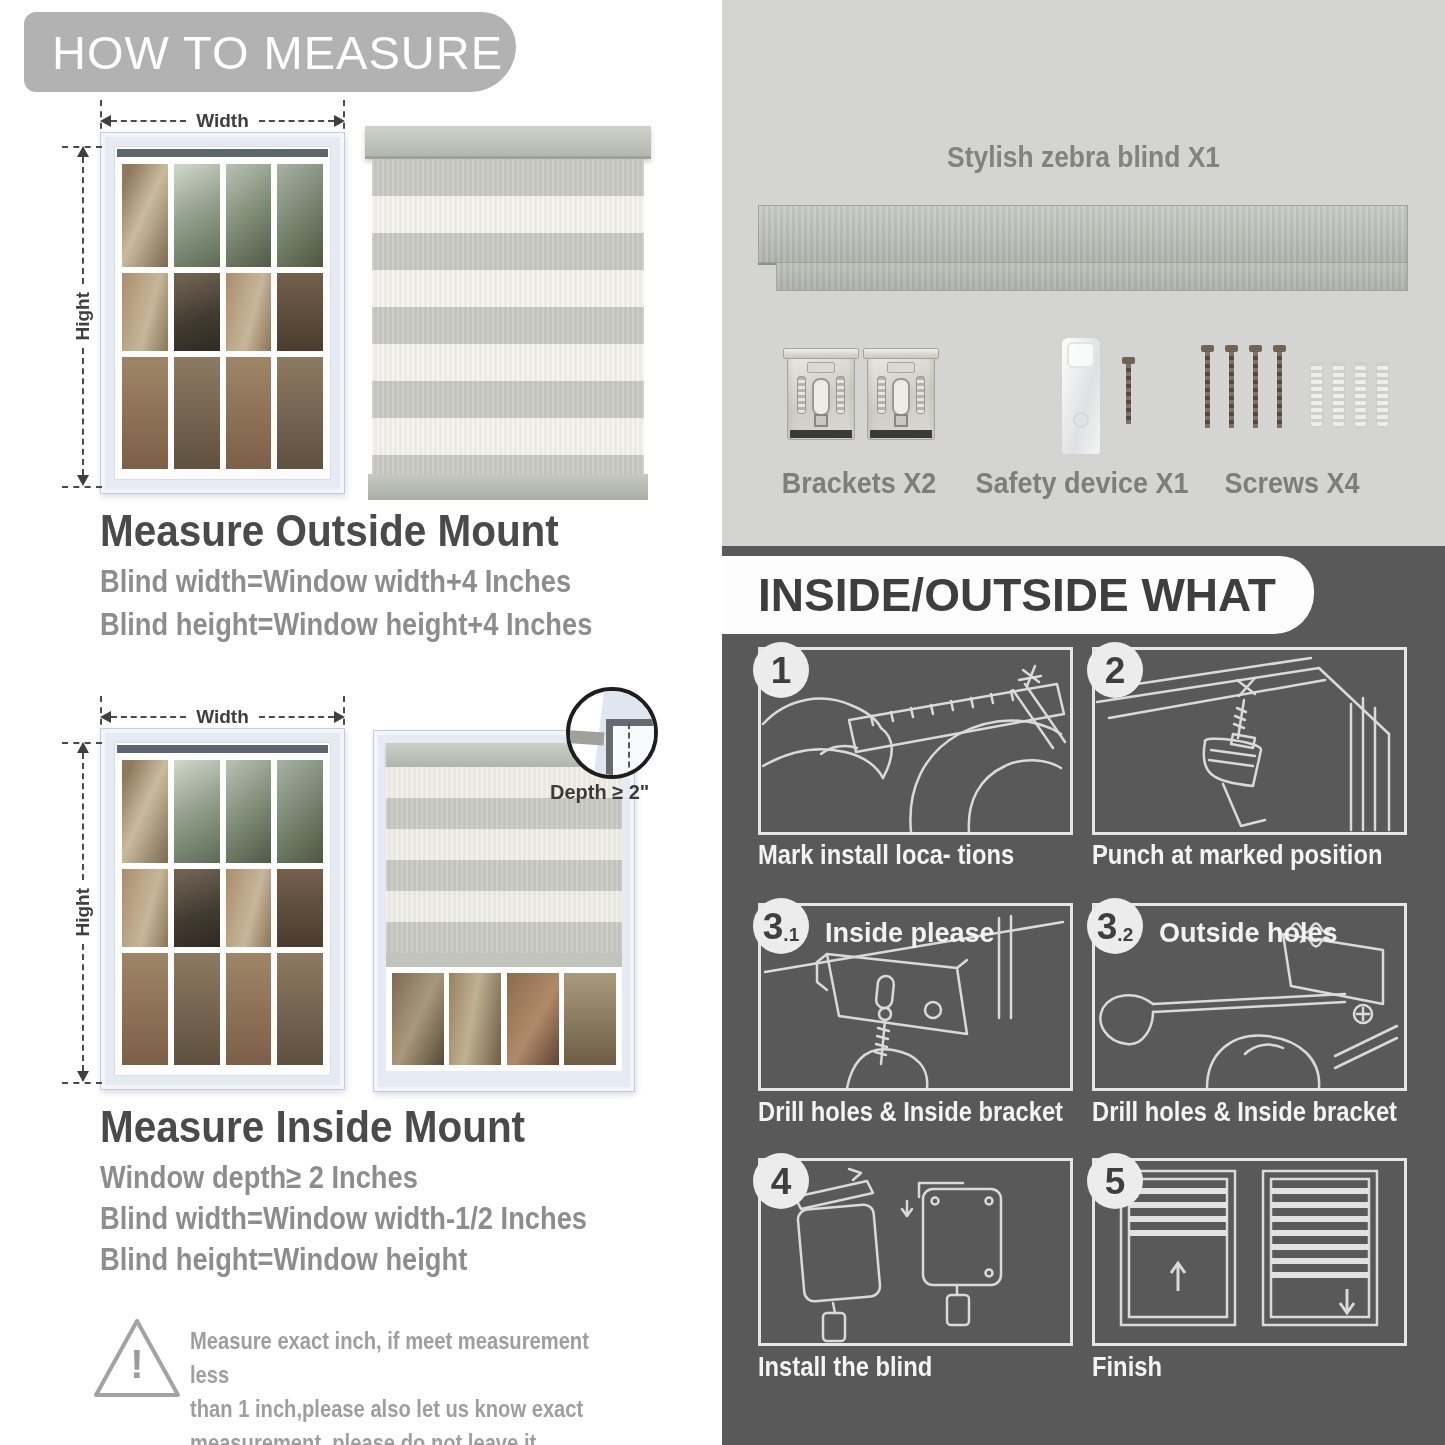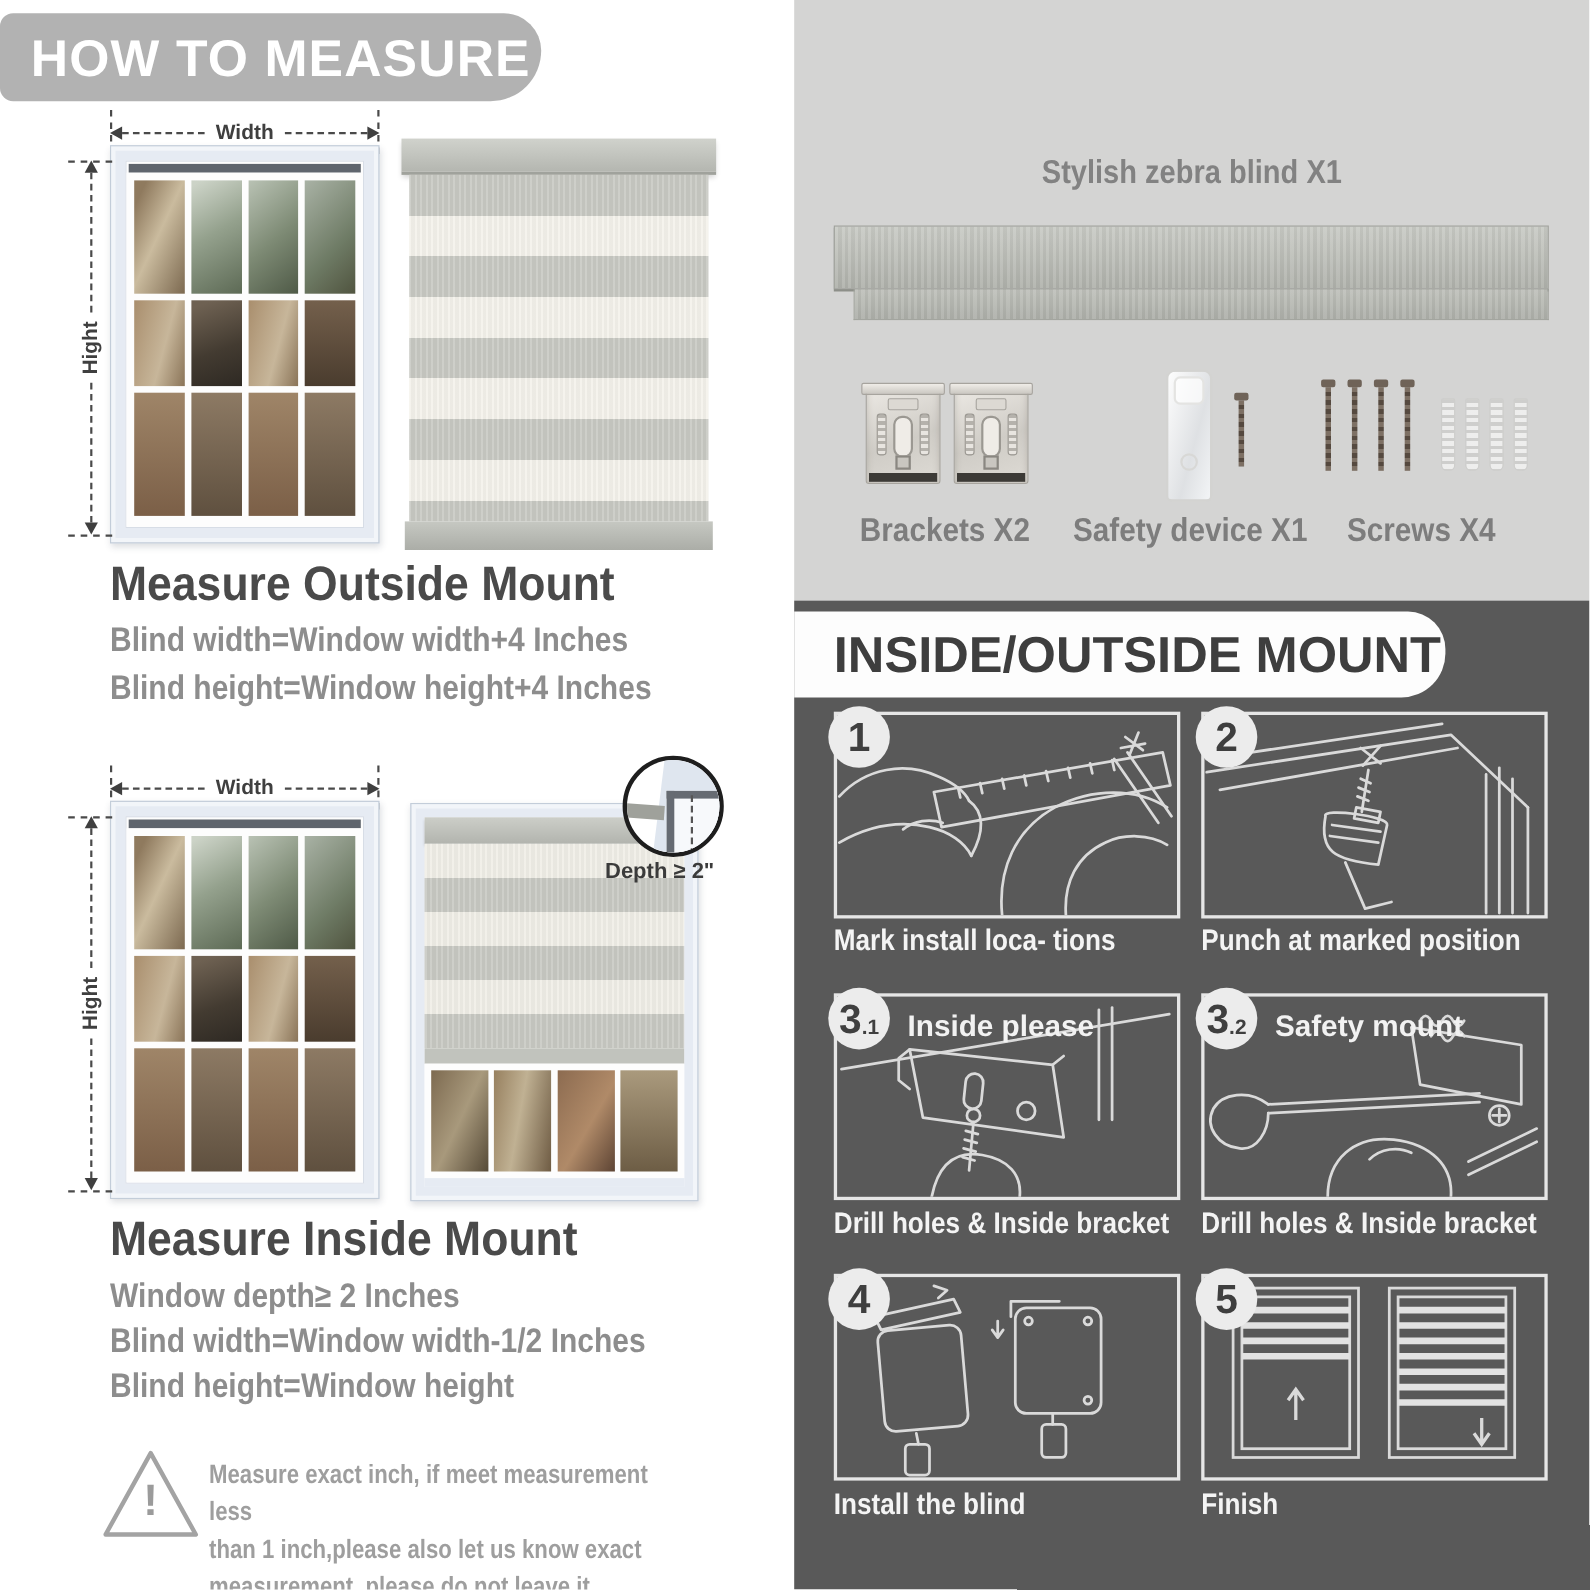--- a/index.html
+++ b/index.html
@@ -1,23 +1,23 @@
 <!DOCTYPE html>
 <html><head>
 <meta charset="utf-8">
 <style>
   html,body{margin:0;padding:0}
   body{width:1445px;height:1445px;position:relative;background:#fff;overflow:hidden;
        font-family:"Liberation Sans",sans-serif;-webkit-font-smoothing:antialiased}
   .abs{position:absolute}
 
   
-  .lheader{left:0;top:12px;width:492px;height:80px;background:#b2b2b2;
+  .lheader{left:24px;top:12px;width:492px;height:80px;background:#b2b2b2;
     border-radius:12px 34px 46px 12px;display:flex;align-items:center;padding-left:28px;
-    color:#fff;font-size:47px;font-weight:700;letter-spacing:1px;box-sizing:border-box}
+    color:#fff;font-size:47px;font-weight:400;letter-spacing:1px;box-sizing:border-box}
 
   
   .harrow{display:flex;align-items:center;height:26px}
   .hseg{flex:1;border-top:2px dashed #4a4a4a;height:0}
   .hlab{margin:0 10px;font-size:19px;font-weight:700;color:#3f3f3f;white-space:nowrap}
   .ah{width:0;height:0;border:6px solid transparent}
   .ah.l{border-right:11px solid #3f3f3f;border-left:none}
   .ah.r{border-left:11px solid #3f3f3f;border-right:none}
   .ah.u{border-bottom:11px solid #3f3f3f;border-top:none}
   .ah.d{border-top:11px solid #3f3f3f;border-bottom:none}
@@ -330,21 +330,21 @@
   <div class="anchor" style="left:610px;top:362px"></div>
   <div class="anchor" style="left:632px;top:362px"></div>
   <div class="anchor" style="left:654px;top:362px"></div>
 
   <div class="ilabel" style="left:137px">Brackets X2</div>
   <div class="ilabel" style="left:360px">Safety device X1</div>
   <div class="ilabel" style="left:570px">Screws X4</div>
 
   <div class="rdark"></div>
   <div class="mband">
-    <span>INSIDE/OUTSIDE MOUNT</span>
+    <span>INSIDE/OUTSIDE WHAT</span>
   </div>
 
   <div class="panel" style="left:36px;top:647px">
     <svg class="art" viewBox="0 0 309 182">
       <g stroke="#dadada" stroke-width="2.5" fill="none" stroke-linecap="round" stroke-linejoin="round">
         <polygon points="88,70 296,34 303,64 95,102"></polygon>
         <path d="M110,66 l2,9 M130,62 l2,9 M150,58 l2,9 M170,55 l2,9 M190,51 l2,9 M210,48 l2,9 M230,44 l2,9 M250,41 l2,9"></path>
         <path d="M262,20 l16,12 M274,16 l-8,20 M258,30 l22,-4"></path>
         <path d="M2,74 C26,48 62,42 92,56 C106,62 116,70 120,78"></path>
         <path d="M2,116 C30,100 58,96 84,102 C102,106 116,116 122,128"></path>
@@ -427,21 +427,21 @@
         <path d="M58,98 C40,84 16,88 8,102 C0,118 12,136 32,138 C48,140 58,122 58,106"></path>
         <path d="M240,150 L302,120 M240,162 L302,132"></path>
         <path d="M112,182 C112,148 136,126 172,130 C206,134 226,154 224,182"></path>
         <path d="M150,148 C160,138 176,136 188,142"></path>
       </g>
     </svg>
     <div class="badge">
       <span class="bnum">3</span>
         <span class="bsub">.2</span>
     </div>
-    <div class="ptitle">Safety mount</div>
+    <div class="ptitle">Outside holes</div>
   </div>
   <div class="caption" style="left:370px;top:1097px">Drill holes &amp;  Inside bracket</div>
 
   <div class="panel" style="left:36px;top:1158px">
     <svg class="art" viewBox="0 0 309 182">
       <g stroke="#dadada" stroke-width="2.5" fill="none" stroke-linecap="round" stroke-linejoin="round">
         <polygon points="34,36 106,20 112,32 40,48"></polygon>
         <path d="M30,34 L22,24 L38,16"></path>
         <path d="M88,8 l12,4 -8,7"></path>
         <rect x="40" y="46" width="76" height="92" rx="10" transform="rotate(-5 78 92)"></rect>

